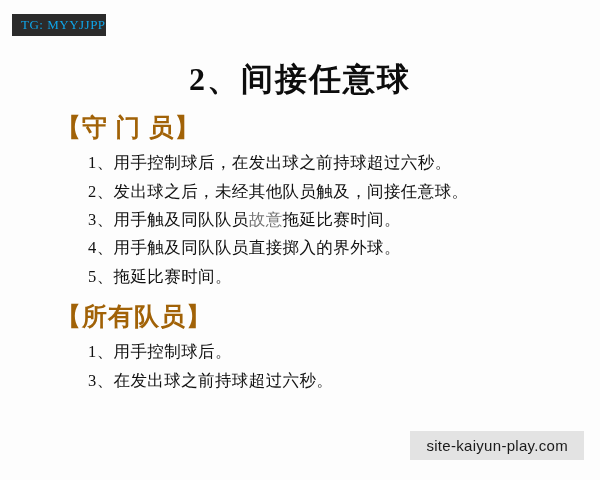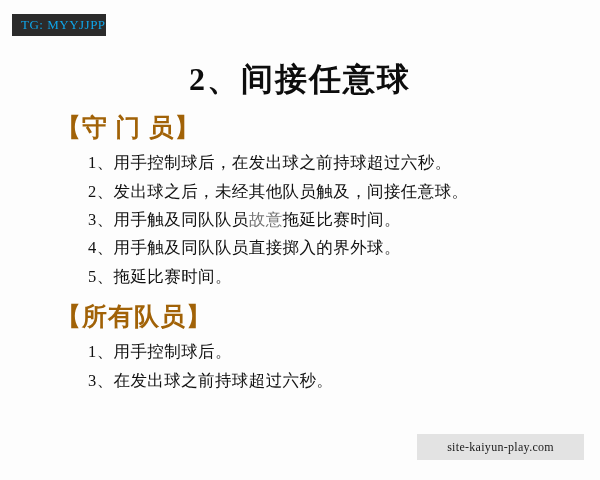--- a/index.html
+++ b/index.html
@@ -95,24 +95,24 @@
   .hl {
     color: #737373;
   }
 
   .site-badge {
     position: absolute;
     right: 16px;
     bottom: 20px;
     background: #e3e3e3;
     color: #1a1a1a;
-    font-family: Liberation Serif, serif;
-    font-size: 12px;
+    font-family: Liberation Sans, sans-serif;
+    font-size: 15px;
     letter-spacing: 0.3px;
-    padding: 7px 30px;
+    padding: 7px 16px;
     line-height: 1;
   }
 </style>
 </head>
 <body>
 
 <div class="page">
 
   <div class="watermark-tag">TG: MYYJJPP</div>
 

